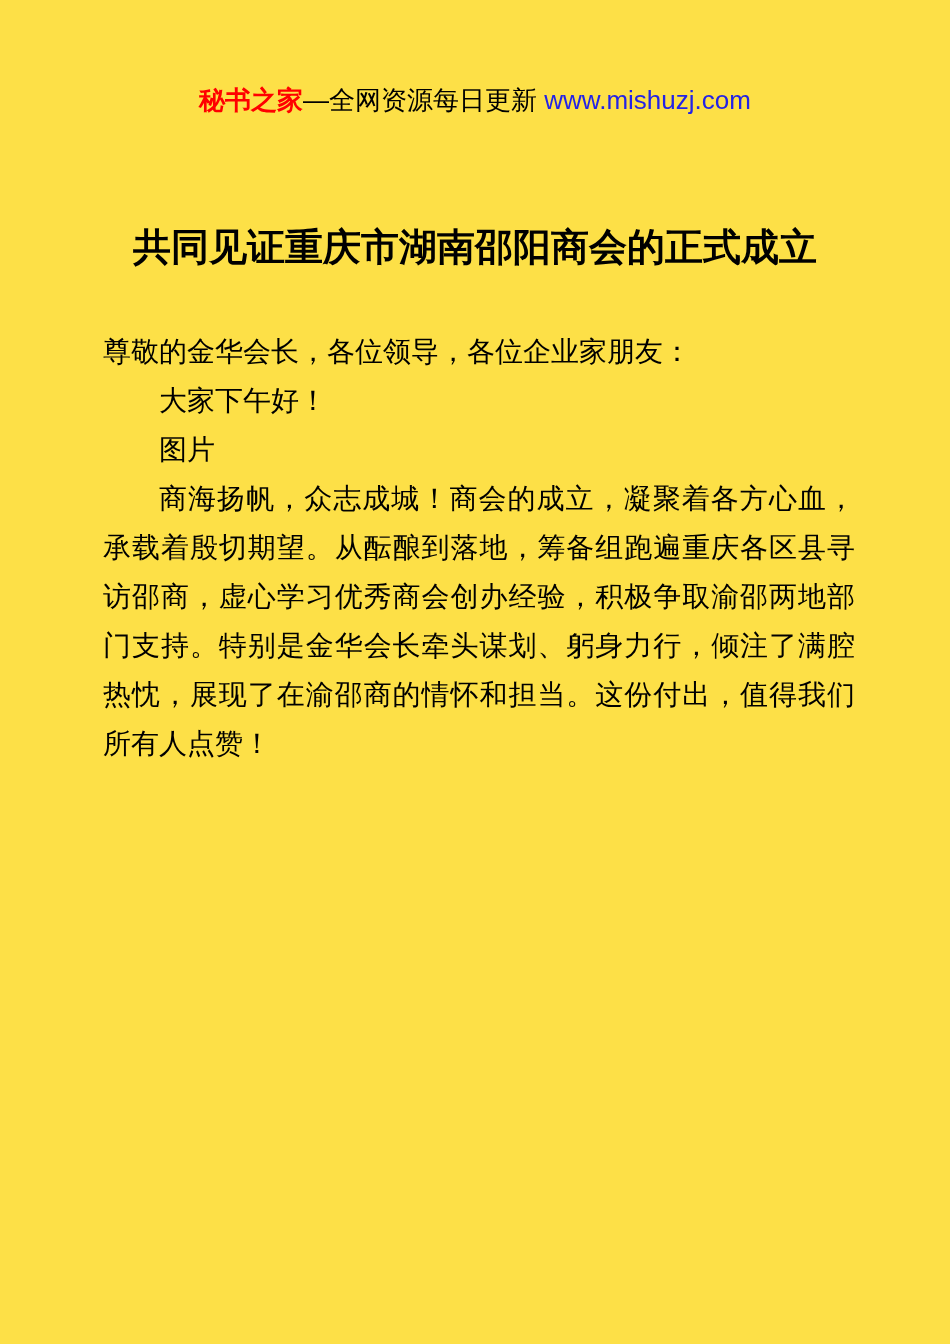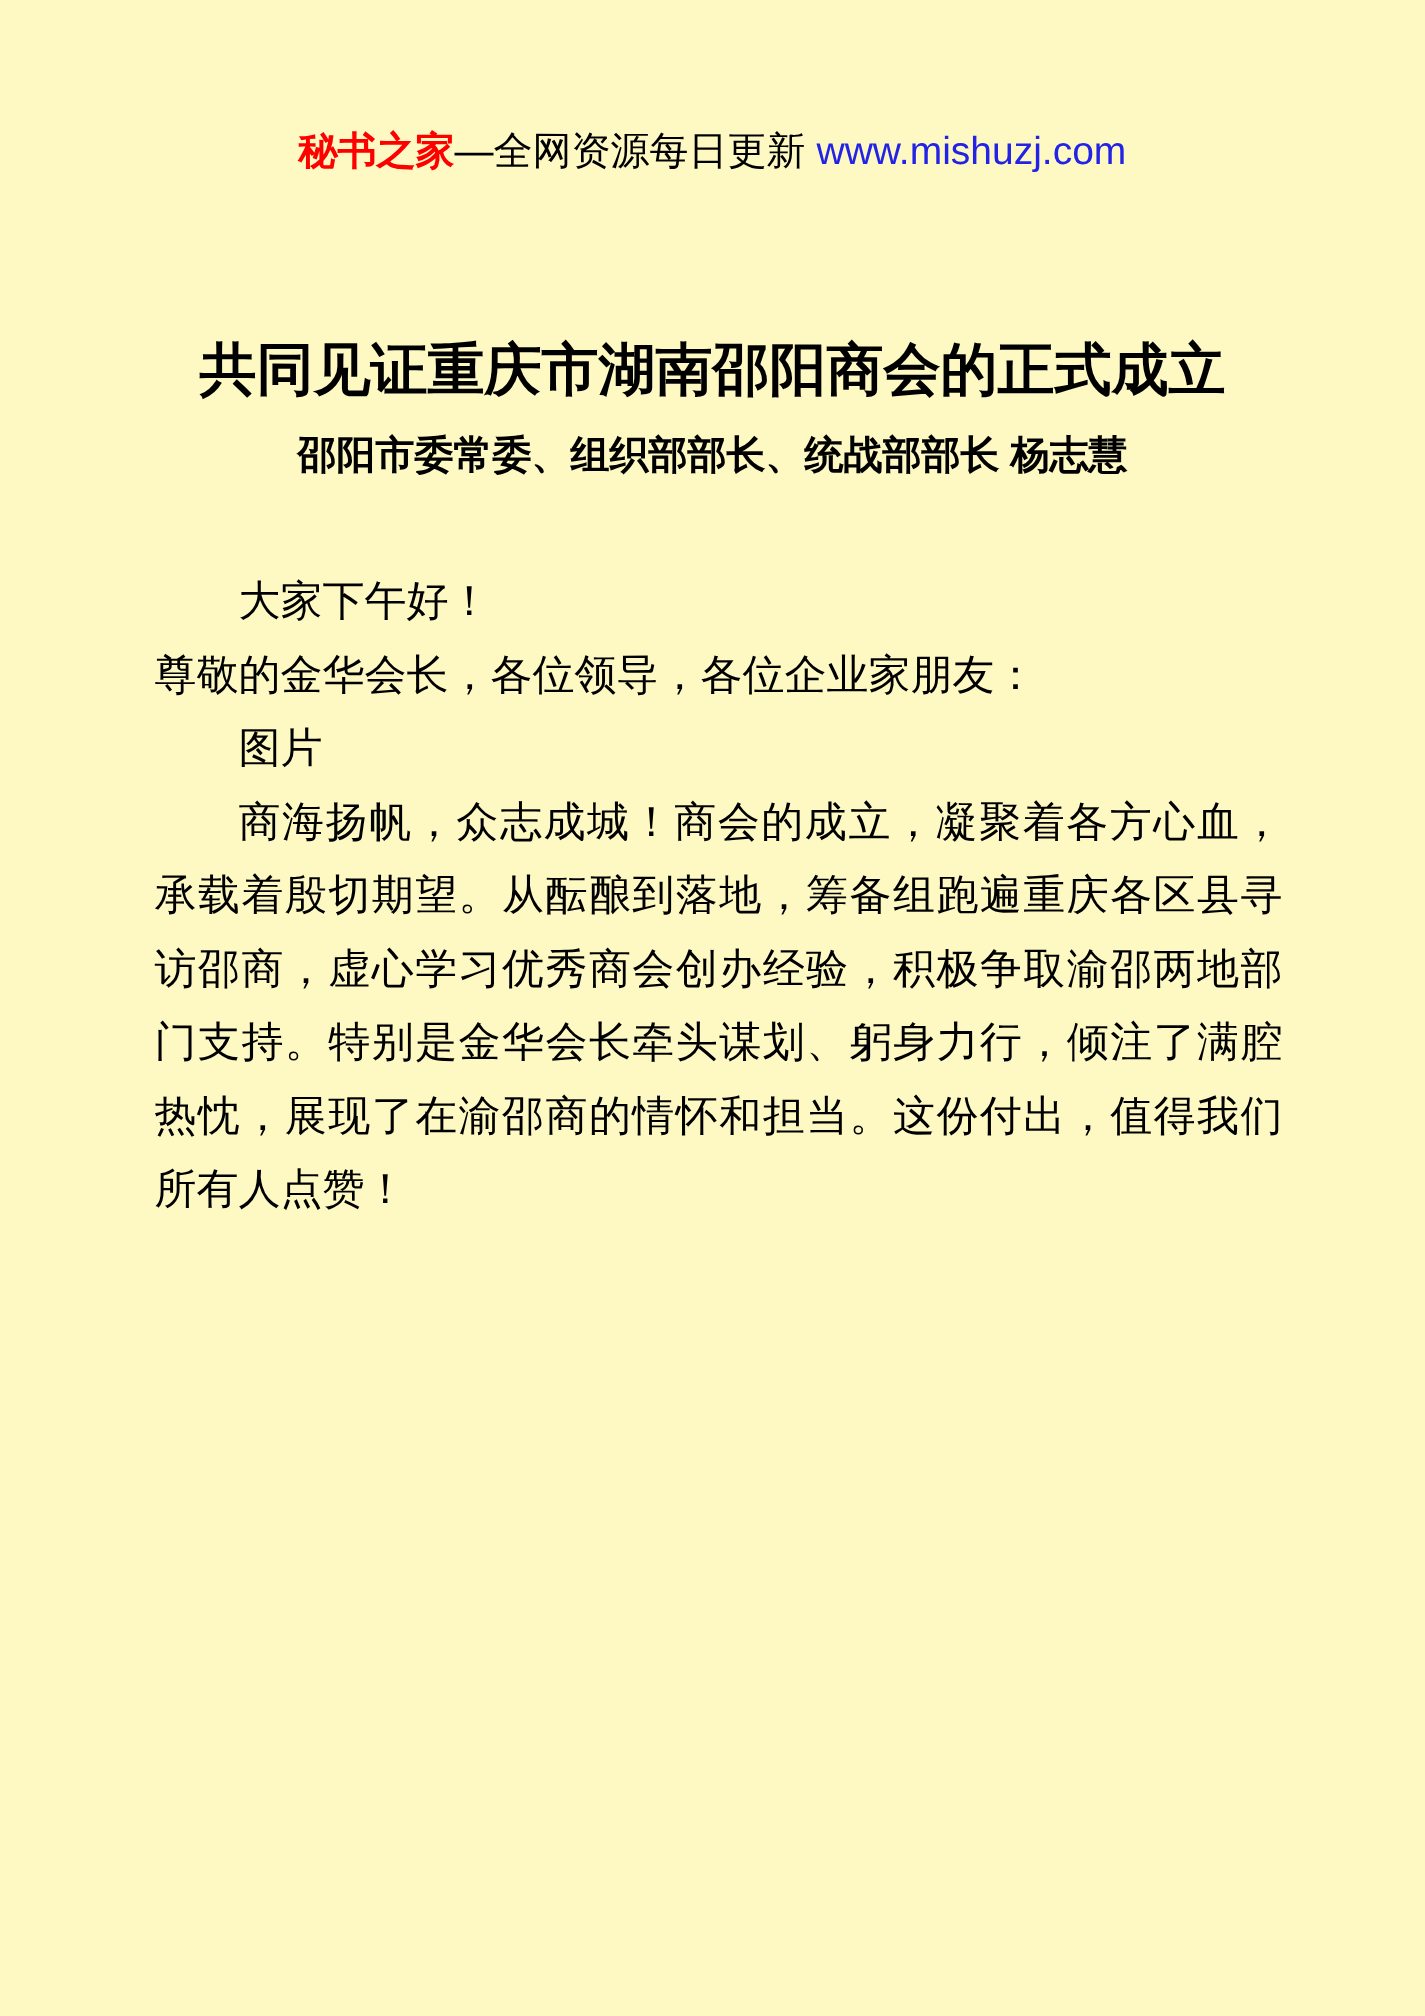--- a/index.html
+++ b/index.html
@@ -5,21 +5,21 @@
   html, body {
     margin: 0;
     padding: 0;
     background: #ffffff;
   }
   .page {
     position: relative;
     width: 950px;
     height: 1344px;
     margin: 0 auto;
-    background: #fef9c3;
+    background: #fde047;
     font-family: "Liberation Sans", "DejaVu Sans", sans-serif;
     color: #000000;
     overflow: hidden;
     box-sizing: border-box;
   }
   .doc-header {
     padding-top: 83px;
     text-align: center;
     font-size: 26px;
     line-height: 34px;
@@ -72,22 +72,21 @@
 <body>
 
 <div class="page">
 
   <div class="doc-header">
     <span class="brand">秘书之家</span><span class="tagline">—全网资源每日更新 </span><span class="site-url">www.mishuzj.com</span>
   </div>
 
   <h1 class="doc-title">共同见证重庆市湖南邵阳商会的正式成立</h1>
 
-  <h2 class="doc-subtitle">邵阳市委常委、组织部部长、统战部部长 杨志慧</h2>
 
   <div class="doc-body">
+      <p class="para">尊敬的金华会长，各位领导，各位企业家朋友：</p>
       <p class="para indent">大家下午好！</p>
-      <p class="para">尊敬的金华会长，各位领导，各位企业家朋友：</p>
       <p class="para indent">图片</p>
       <p class="para indent">商海扬帆，众志成城！商会的成立，凝聚着各方心血，承载着殷切期望。从酝酿到落地，筹备组跑遍重庆各区县寻访邵商，虚心学习优秀商会创办经验，积极争取渝邵两地部门支持。特别是金华会长牵头谋划、躬身力行，倾注了满腔热忱，展现了在渝邵商的情怀和担当。这份付出，值得我们所有人点赞！</p>
     </div>
 
 </div>
 
 </body></html>

